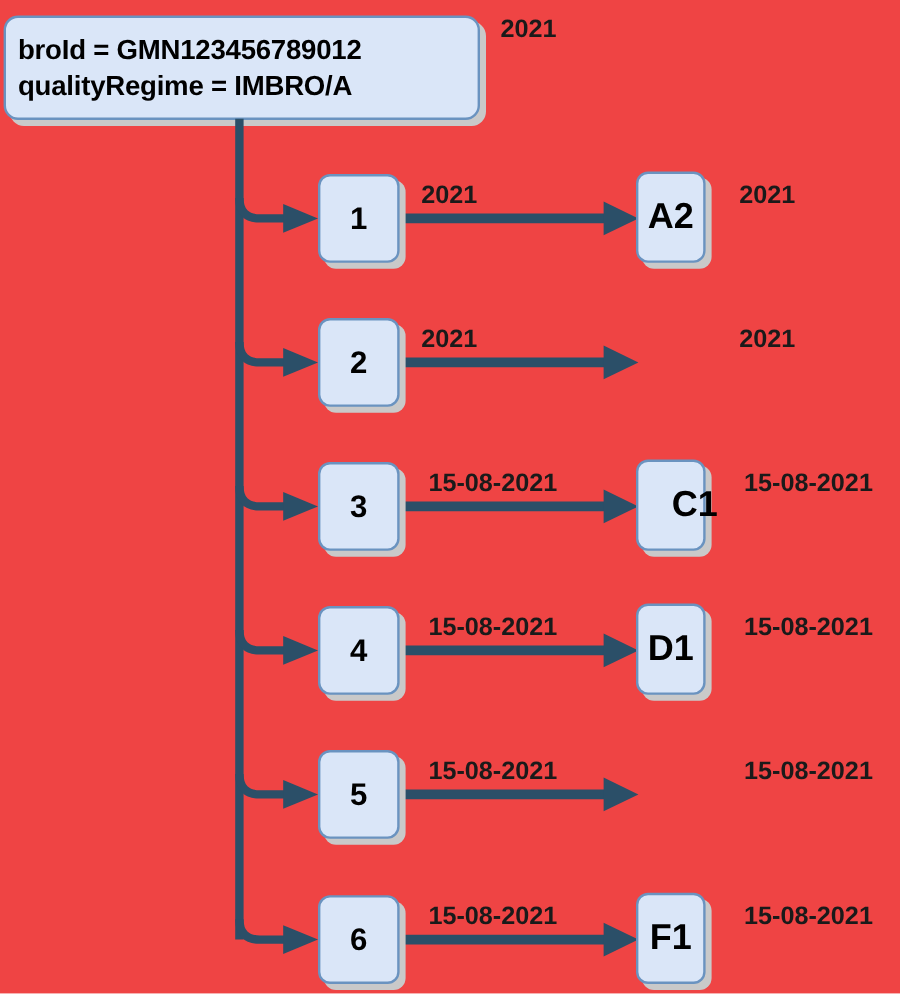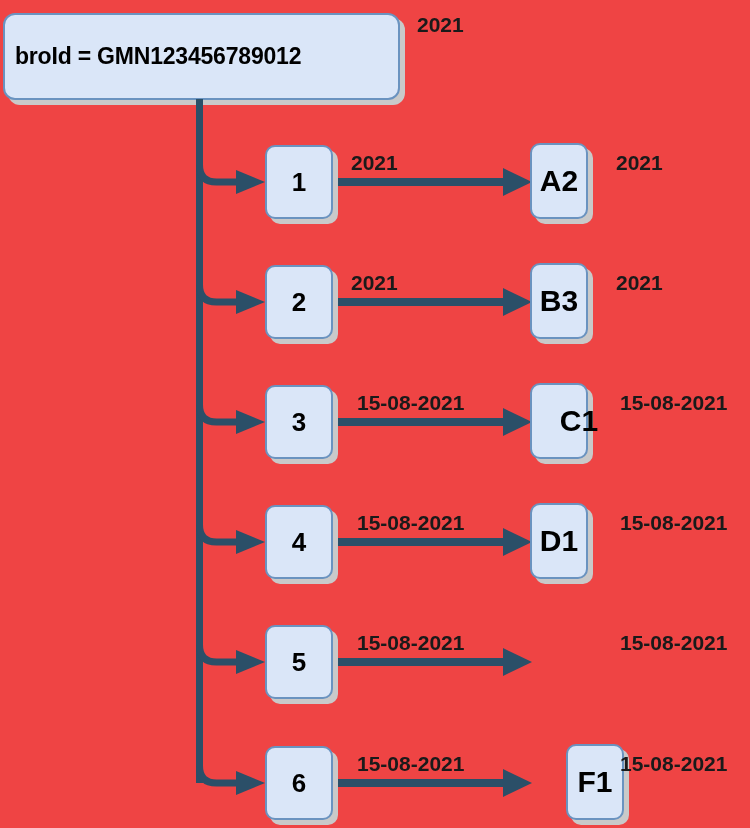--- a/index.html
+++ b/index.html
@@ -95,20 +95,21 @@
     
   }
 </style>
 </head>
 <body>
 
 <div id="canvas">
 
   <div class="box root-box">
     <div class="root-line">broId = GMN123456789012</div>
+    <div class="root-line">qualityRegime = IMBRO/A</div>
   </div>
   <div class="label label-root-date">2021</div>
 
   <svg id="wires" viewBox="0 0 750 828" xmlns="http://www.w3.org/2000/svg">
 
     <path d="M 199.5 99 L 199.5 783" stroke="#2b4f68" stroke-width="7" fill="none" stroke-linecap="butt"></path>
 
     <path d="M 199.5 165 Q 199.5 182 216.5 182 L 238 182" stroke="#2b4f68" stroke-width="7" fill="none"></path>
     <polygon points="236,170 265,182 236,194" fill="#2b4f68"></polygon>
 
@@ -152,23 +153,20 @@
   <div class="label edge-label" style="left:351px; top:152px;">2021</div>
   <div class="box node-right" style="left:530px; top:143px;">
     <span>A2</span>
   </div>
   <div class="label row-label" style="left:616px; top:152px;">2021</div>
 
   <div class="box node-left" style="left:265px; top:265px;">
     <span>2</span>
   </div>
   <div class="label edge-label" style="left:351px; top:272px;">2021</div>
-  <div class="box node-right" style="left:530px; top:263px;">
-    <span>B3</span>
-  </div>
   <div class="label row-label" style="left:616px; top:272px;">2021</div>
 
   <div class="box node-left" style="left:265px; top:385px;">
     <span>3</span>
   </div>
   <div class="label edge-label" style="left:357px; top:392px;">15-08-2021</div>
   <div class="box node-right" style="left:530px; top:383px;padding-left:40px;">
     <span>C1</span>
   </div>
   <div class="label row-label" style="left:620px; top:392px;">15-08-2021</div>
@@ -185,18 +183,18 @@
   <div class="box node-left" style="left:265px; top:625px;">
     <span>5</span>
   </div>
   <div class="label edge-label" style="left:357px; top:632px;">15-08-2021</div>
   <div class="label row-label" style="left:620px; top:632px;">15-08-2021</div>
 
   <div class="box node-left" style="left:265px; top:746px;">
     <span>6</span>
   </div>
   <div class="label edge-label" style="left:357px; top:753px;">15-08-2021</div>
-  <div class="box node-right" style="left:530px; top:744px;margin-left:36px;">
+  <div class="box node-right" style="left:530px; top:744px;">
     <span>F1</span>
   </div>
   <div class="label row-label" style="left:620px; top:753px;">15-08-2021</div>
 
 </div>
 
 </body></html>

